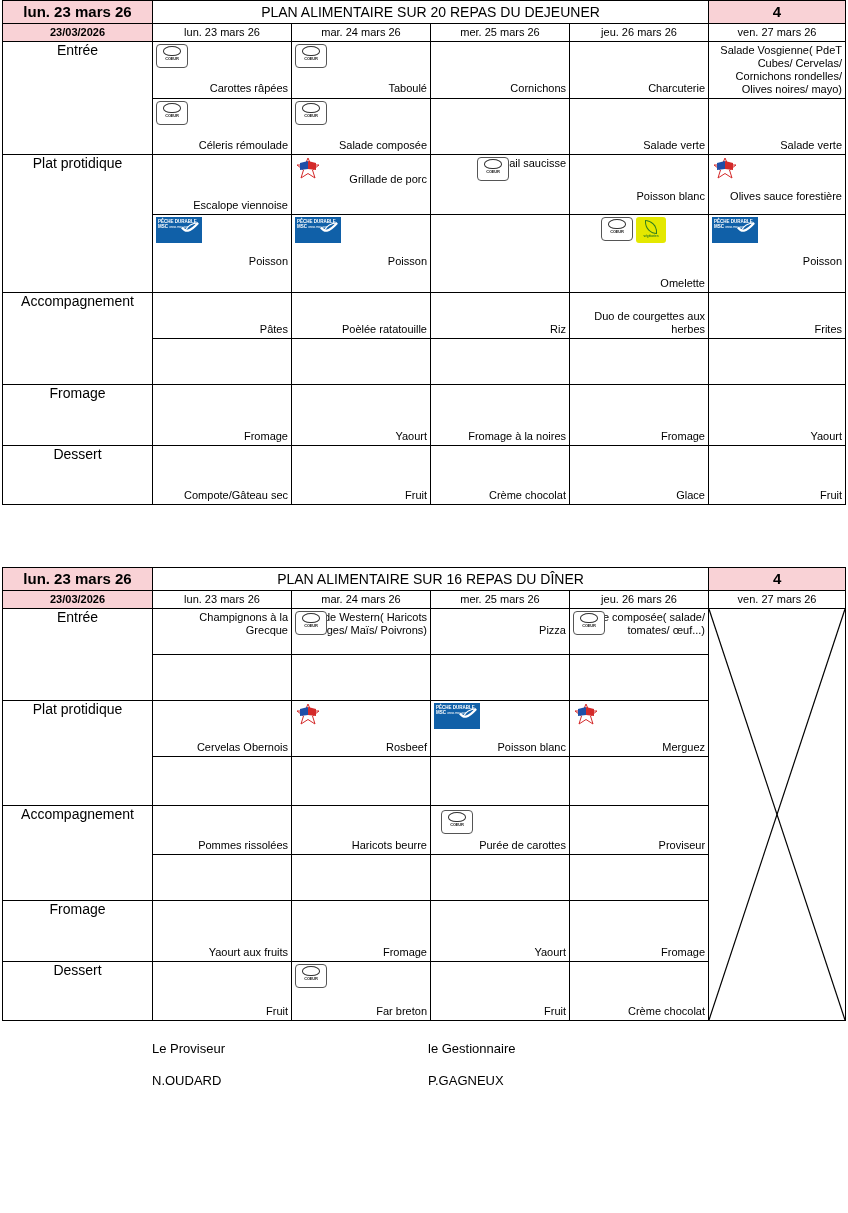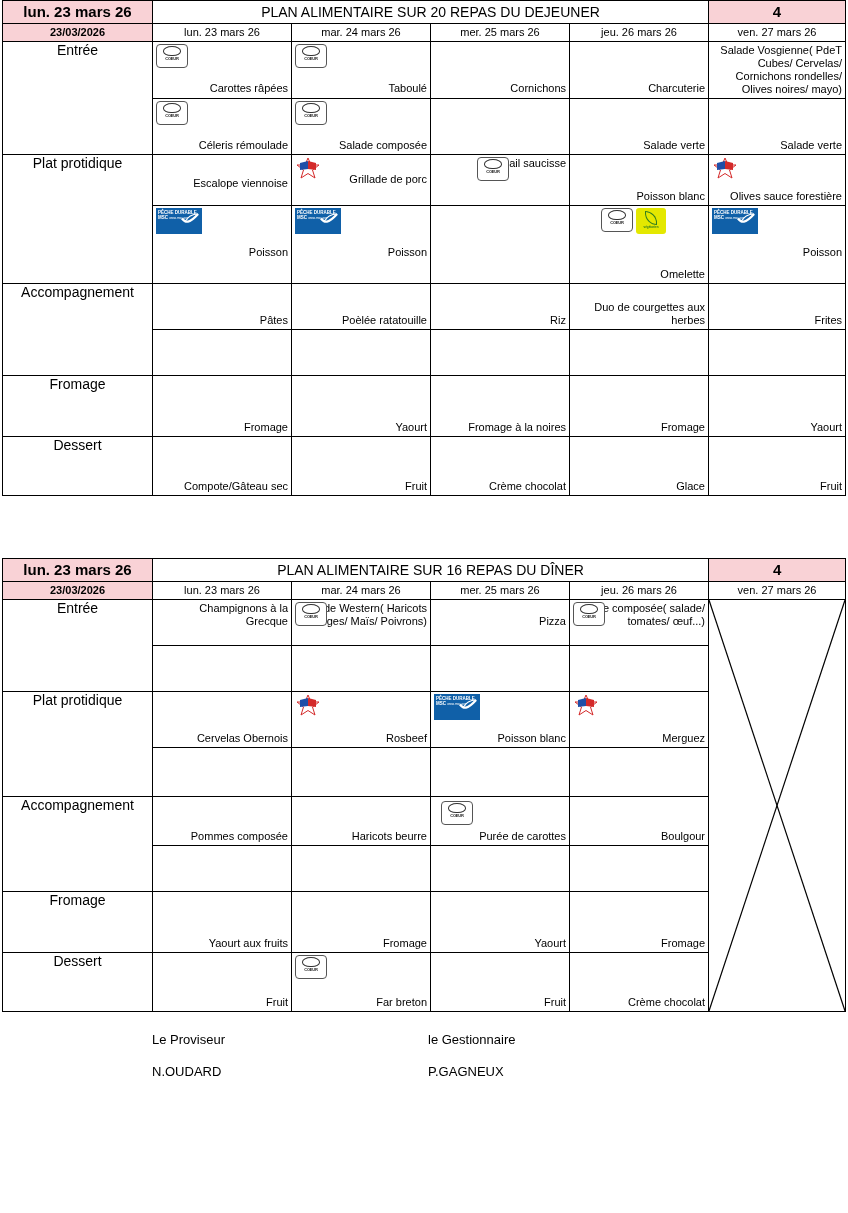--- a/index.html
+++ b/index.html
@@ -277,21 +277,21 @@
         <div class="cellinner">
               <span class="txt" style="margin-top:38px">Salade verte</span>
             </div>
       </td>
     </tr>
 
     <tr>
       <td class="rowlabel" rowspan="2">Plat protidique</td>
       <td class="sub" style="height:50px">
         <div class="cellinner">
-              <span class="txt" style="margin-top:20px">Escalope viennoise</span>
+              <span class="txt" style="margin-top:42px">Escalope viennoise</span>
             </div>
       </td>
       <td class="sub" style="height:50px">
         <div class="cellinner">
           <div class="logos">
             <span class="ic ic-vf">
               <svg width="26" height="24" viewBox="0 0 26 24">
                 <polygon points="13,1 16,8 24,8 17.5,13 20,21 13,16.5 6,21 8.5,13 2,8 10,8" fill="#ffffff" stroke="#d42a2a" stroke-width="1"></polygon>
                 <path d="M5,6 L13,4 L13,12 L5,13 Z" fill="#1f4fa8"></path>
                 <path d="M13,4 L21,6 L21,13 L13,12 Z" fill="#d42a2a"></path>
@@ -687,42 +687,42 @@
             <div class="cellinner">
               <span class="txt"></span>
             </div>
           </td>
     </tr>
 
     <tr>
       <td class="rowlabel" rowspan="2">Accompagnement</td>
       <td class="sub" style="height:48px">
         <div class="cellinner">
-              <span class="txt" style="margin-top:31px">Pommes composée</span>
+              <span class="txt" style="margin-top:31px">Pommes rissolées</span>
             </div>
       </td>
       <td class="sub" style="height:48px">
         <div class="cellinner">
               <span class="txt" style="margin-top:31px">Haricots beurre</span>
             </div>
       </td>
       <td class="sub" style="height:48px">
         <div class="cellinner">
           <div class="logos" style="left:auto;right:96px;top:4px">
             <span class="ic ic-bleu">
                   <span class="bb"></span>
                   <span class="bt">COEUR</span>
                 </span>
           </div>
           <span class="txt" style="margin-top:31px">Purée de carottes</span>
         </div>
       </td>
       <td class="sub" style="height:48px">
         <div class="cellinner">
-              <span class="txt" style="margin-top:31px">Boulgour</span>
+              <span class="txt" style="margin-top:31px">Proviseur</span>
             </div>
       </td>
     </tr>
     <tr>
       <td class="sub" style="height:45px">
             <div class="cellinner">
               <span class="txt"></span>
             </div>
           </td>
       <td class="sub" style="height:45px">

